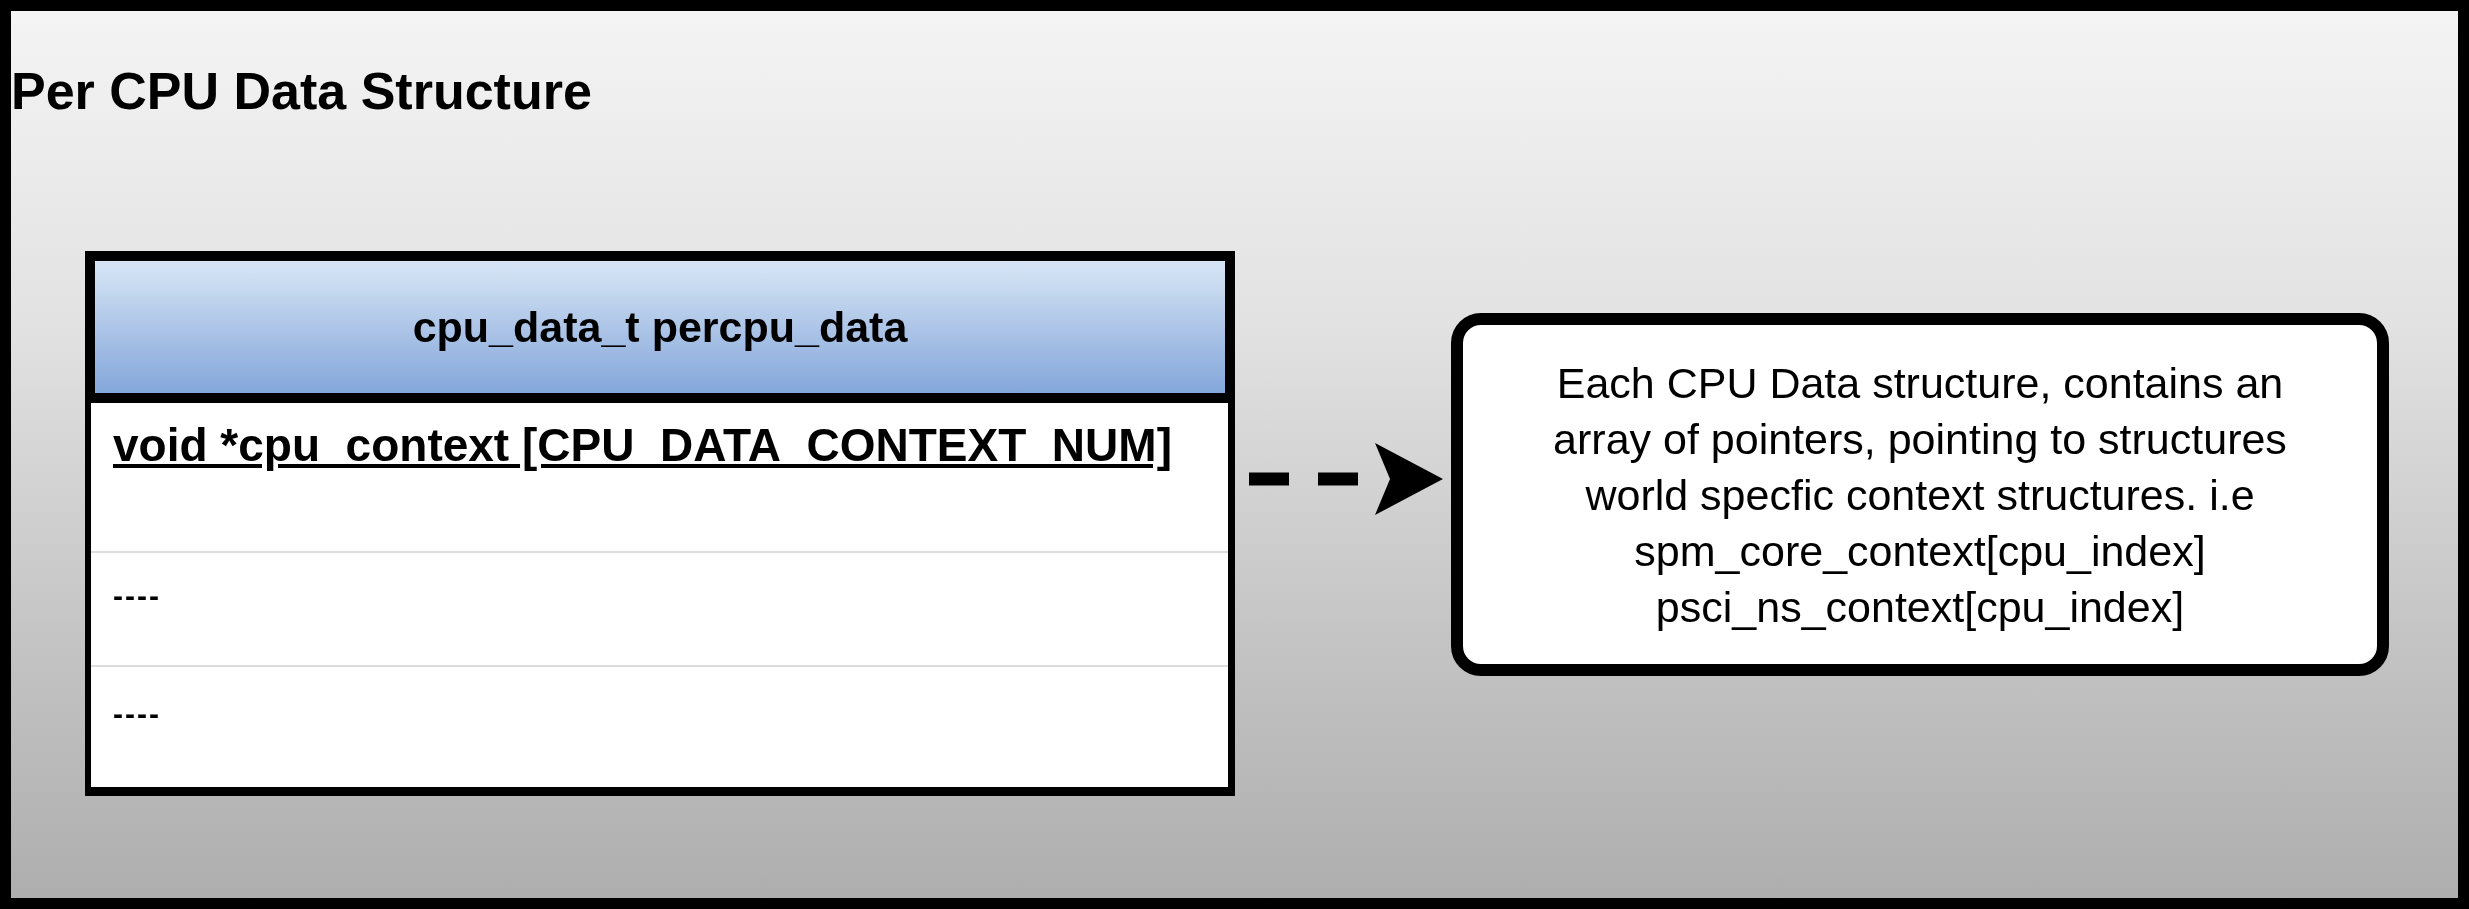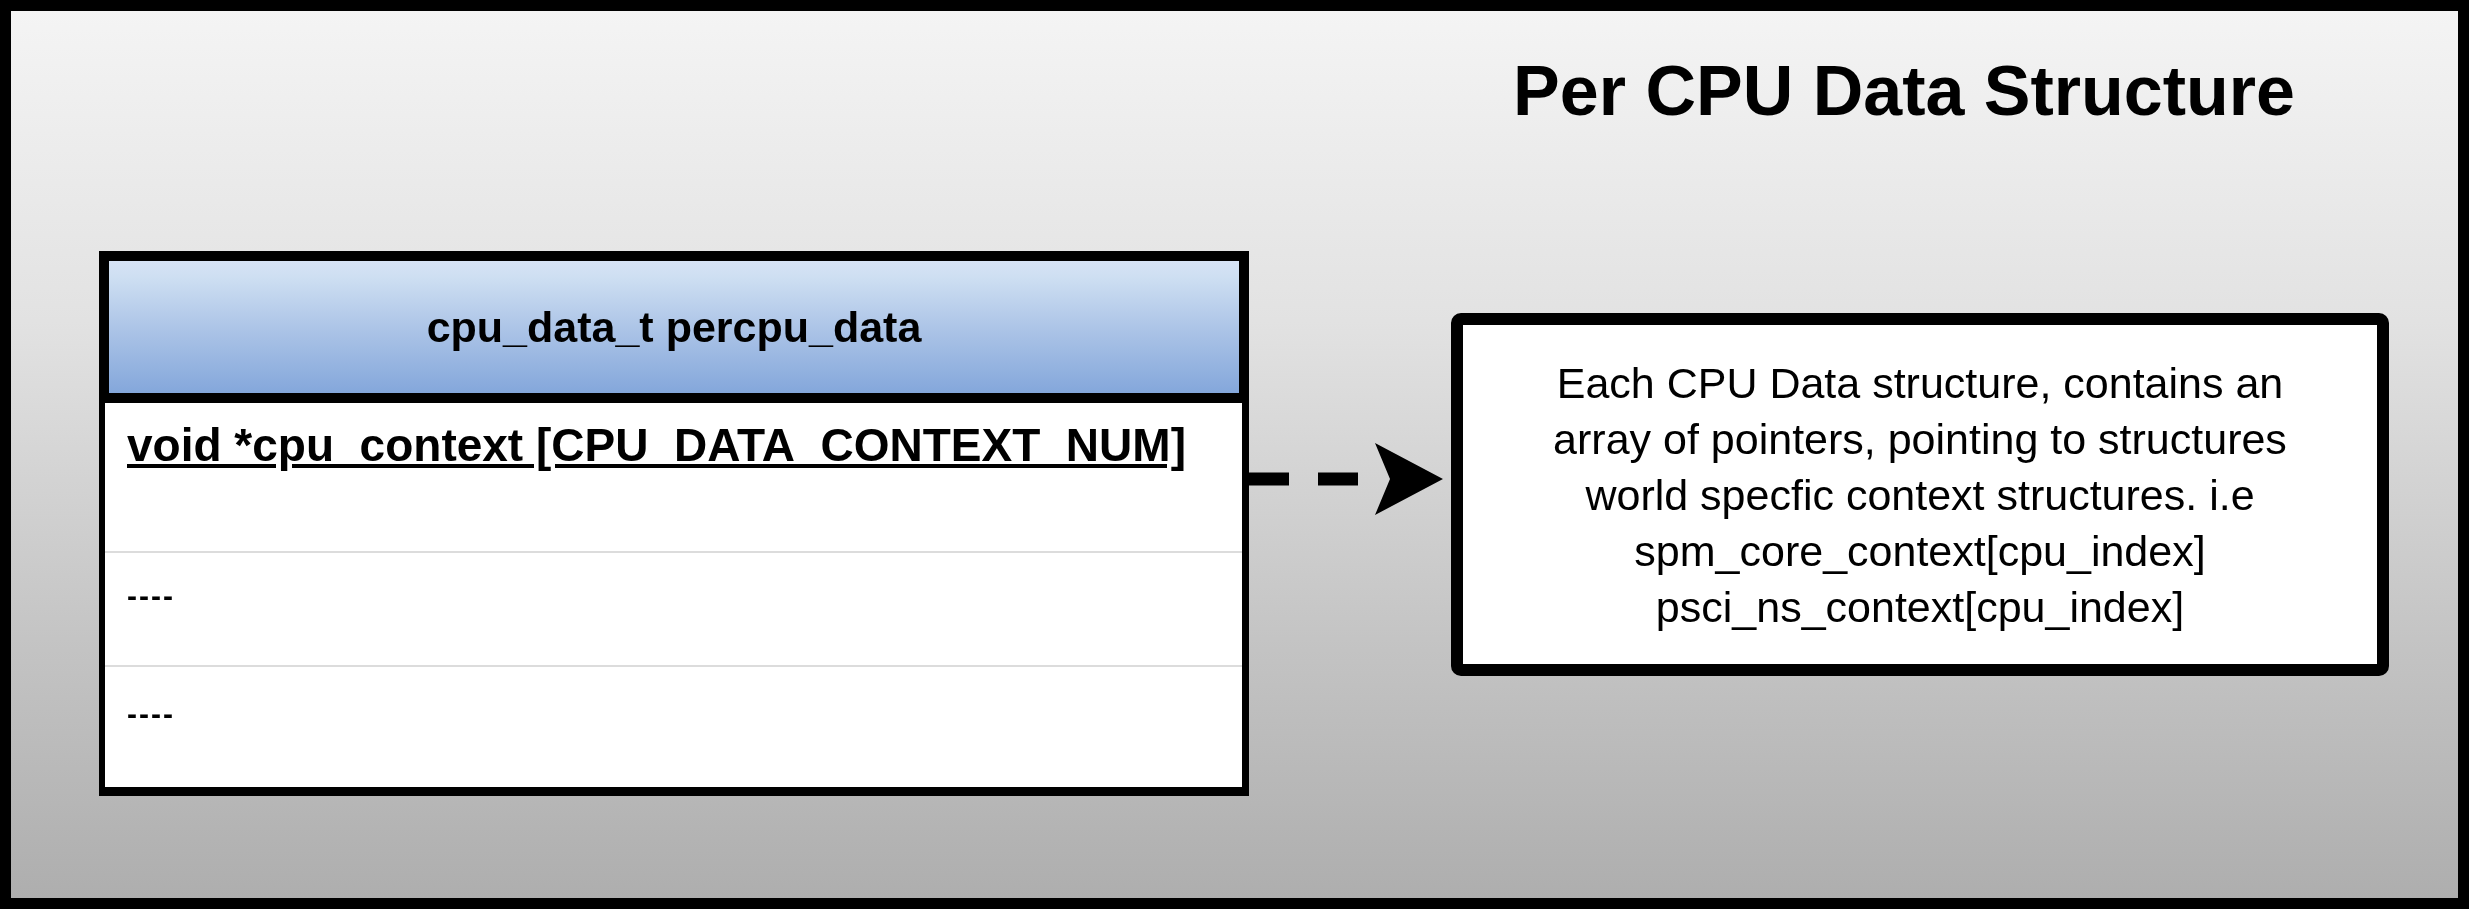--- a/index.html
+++ b/index.html
@@ -13,31 +13,31 @@
     background: linear-gradient(180deg, #f4f4f4 0%, #e2e2e2 35%, #c3c3c3 72%, #aeaeae 100%);
     font-family: "Liberation Sans", "DejaVu Sans", sans-serif;
     overflow: hidden;
   }
 
   .title {
     position: absolute;
     top: 44px;
     left: 0;
     width: 2284px;
-    text-align: right;
-    font-size: 70px;
+    text-align: left;
+    font-size: 52px;
     font-weight: bold;
     color: #000000;
     line-height: 72px;
     letter-spacing: 0px;
   }
 
   .table {
     position: absolute;
-    left: 88px;
+    left: 74px;
     top: 240px;
     width: 1150px;
     height: 545px;
   }
 
   .thead {
     width: 100%;
     height: 152px;
     border: 10px solid #000000;
     background: linear-gradient(180deg, #d6e3f5 0%, #cedff2 12%, #a9c2e6 55%, #84a7db 100%);
@@ -100,21 +100,21 @@
   }
 
   .note {
     position: absolute;
     left: 1440px;
     top: 302px;
     width: 938px;
     height: 363px;
     background: #ffffff;
     border: 12px solid #000000;
-    border-radius: 10px;
+    border-radius: 30px;
     display: flex;
     flex-direction: column;
     justify-content: center;
     align-items: center;
     text-align: center;
     font-size: 43px;
     font-weight: normal;
     line-height: 56px;
     color: #000000;
     padding: 6px 10px;

